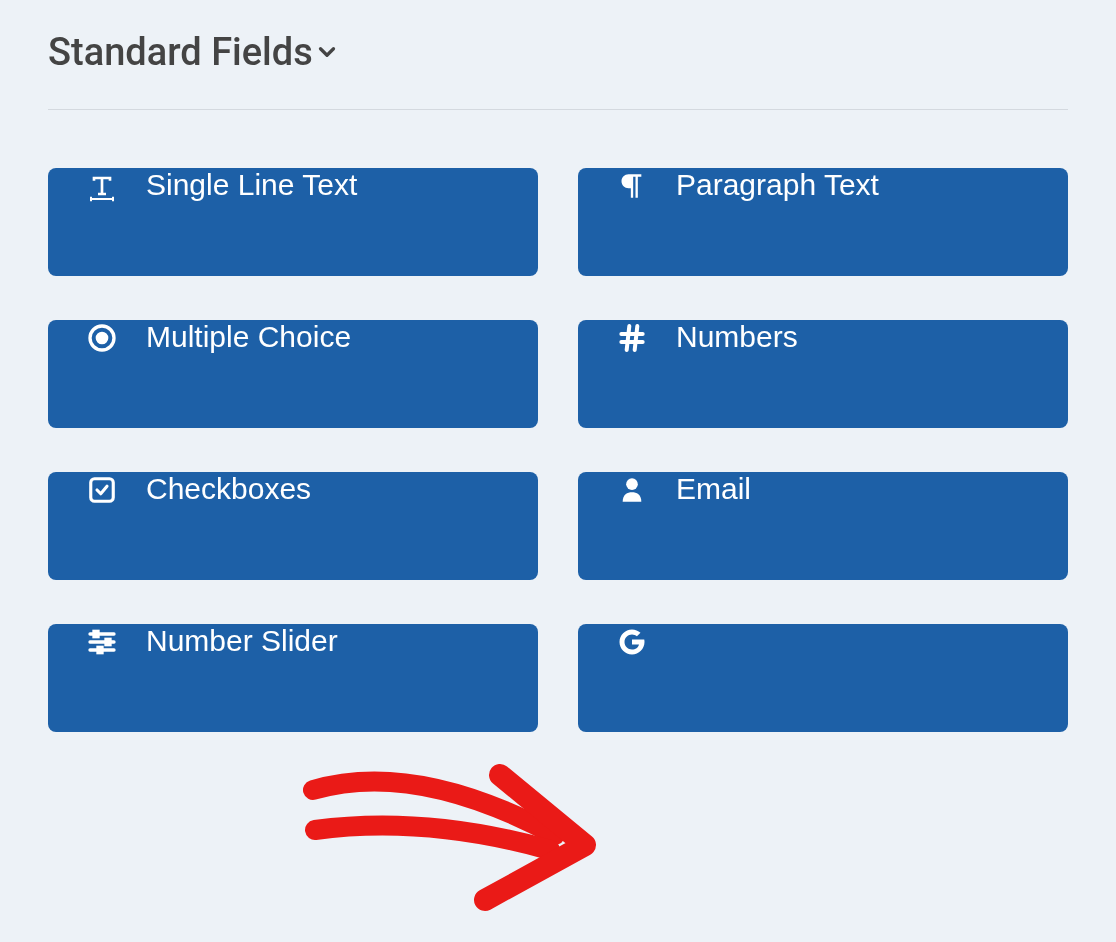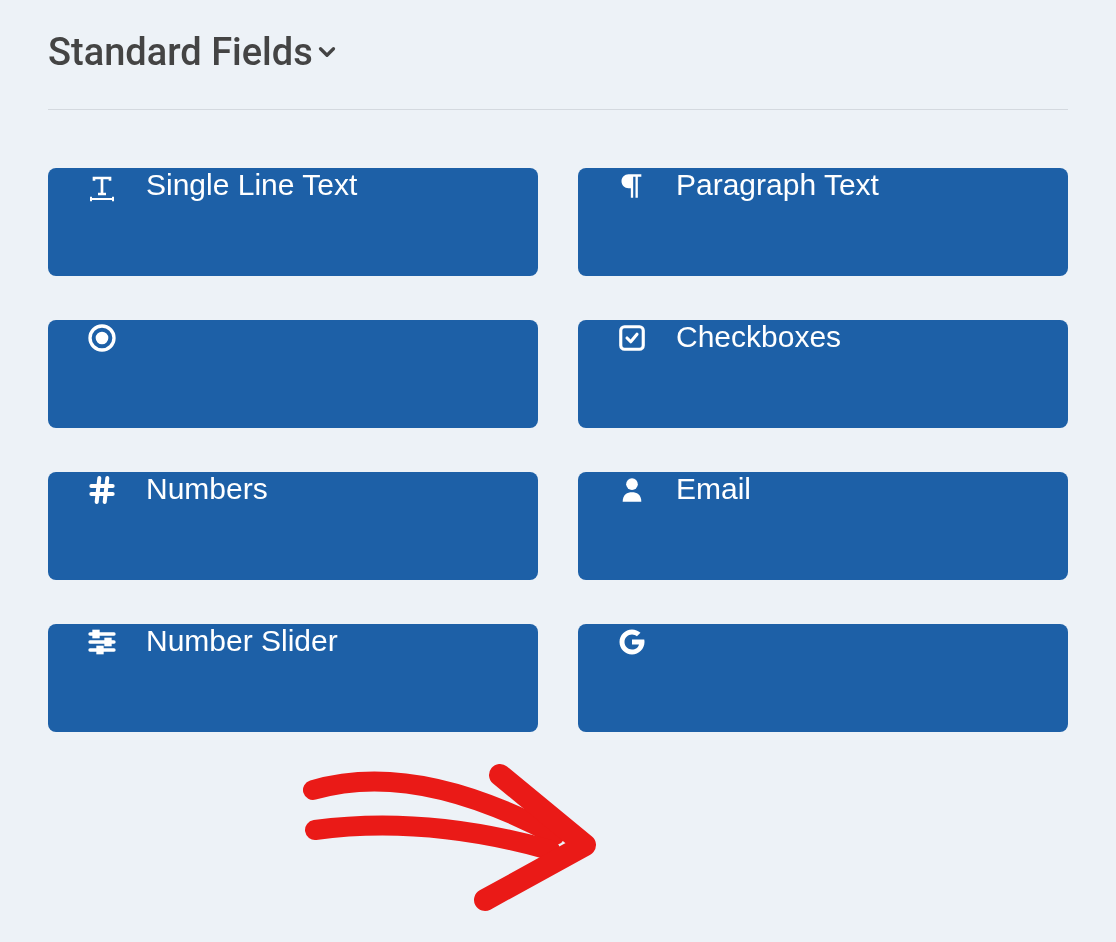--- a/index.html
+++ b/index.html
@@ -110,42 +110,43 @@
     </button>
 
 
     <button class="field-button">
       <span class="icon-wrap">
         <svg width="32" height="32" viewBox="0 0 24 24" fill="none" stroke="#ffffff" stroke-width="2.5">
           <circle cx="12" cy="12" r="9"></circle>
           <circle cx="12" cy="12" r="3.5" fill="#ffffff"></circle>
         </svg>
       </span>
-    </button>
-
-    <button class="field-button">
-      <span class="icon-wrap">
-        <svg width="30" height="30" viewBox="0 0 24 24" fill="none" stroke="#ffffff" stroke-width="2.5" stroke-linecap="round" stroke-linejoin="round">
-          <rect x="3" y="3" width="18" height="18" rx="3"></rect>
-          <polyline points="8 12 11 15 16 9"></polyline>
-        </svg>
-      </span>
-      <span>Checkboxes</span>
+      <span>Multiple Choice</span>
     </button>
 
     <button class="field-button">
       <span class="icon-wrap">
         <svg width="32" height="32" viewBox="0 0 24 24" fill="none" stroke="#ffffff" stroke-width="3" stroke-linecap="round">
           <line x1="4" y1="9" x2="20" y2="9"></line>
           <line x1="4" y1="15" x2="20" y2="15"></line>
           <line x1="10" y1="3" x2="8" y2="21"></line>
           <line x1="16" y1="3" x2="14" y2="21"></line>
         </svg>
       </span>
       <span>Numbers</span>
+    </button>
+
+    <button class="field-button">
+      <span class="icon-wrap">
+        <svg width="30" height="30" viewBox="0 0 24 24" fill="none" stroke="#ffffff" stroke-width="2.5" stroke-linecap="round" stroke-linejoin="round">
+          <rect x="3" y="3" width="18" height="18" rx="3"></rect>
+          <polyline points="8 12 11 15 16 9"></polyline>
+        </svg>
+      </span>
+      <span>Checkboxes</span>
     </button>
 
     <button class="field-button">
       <span class="icon-wrap">
         <svg width="28" height="32" viewBox="0 0 24 24" fill="#ffffff">
           <circle cx="12" cy="7" r="5"></circle>
           <path d="M4 22 C4 16 8 14 12 14 C16 14 20 16 20 22 Z"></path>
         </svg>
       </span>
       <span>Email</span>

